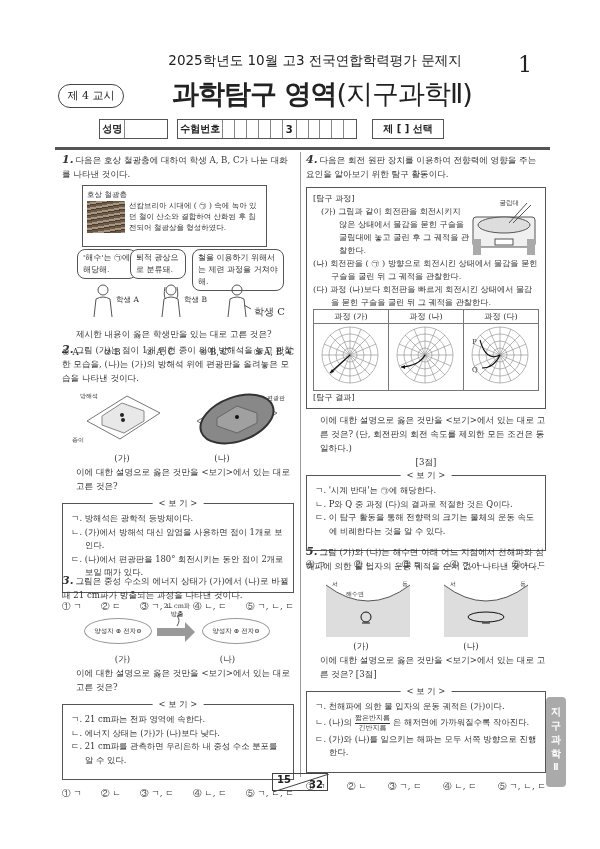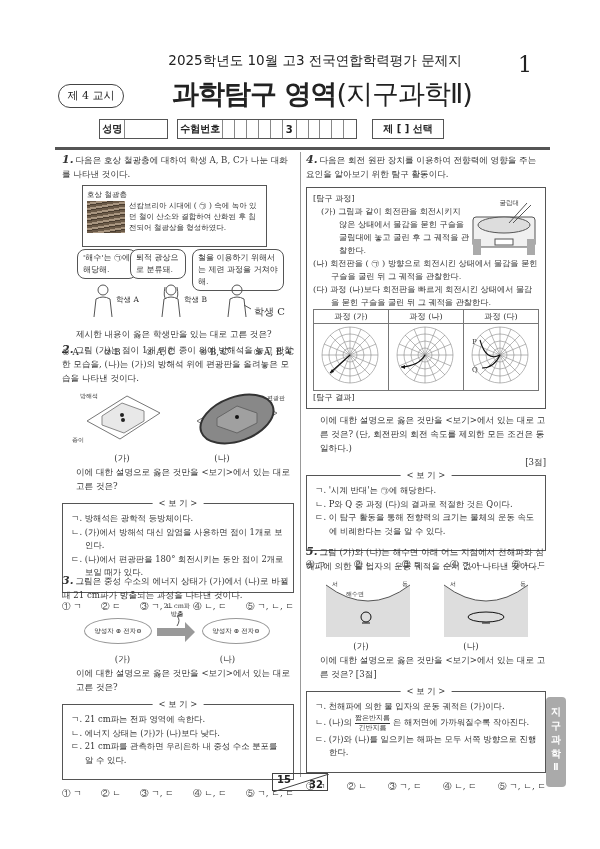--- a/index.html
+++ b/index.html
@@ -249,21 +249,21 @@
           <path d="M36 31 Q22 38 16 16" fill="none" stroke="#111" stroke-width="1.1"></path>
           <path d="M36 31 Q30 44 18 44" fill="none" stroke="#111" stroke-width="1.1"></path>
         </svg>
         <span style="position:absolute; left:8px; top:26px; font-size:7px;">P</span>
         <span style="position:absolute; left:8px; top:54px; font-size:7px;">Q</span>
       </div>
     </div>
     <div>[탐구 결과]</div>
   </div>
   <div class="indent" style="margin-top:4px;">이에 대한 설명으로 옳은 것만을 &lt;보기&gt;에서 있는 대로 고른 것은? (단, 회전판의 회전 속도를 제외한 모든 조건은 동일하다.)</div>
-  <div style="text-align:right;">[3점]</div>
+  <div style="text-align:center;">[3점]</div>
   <div class="bogi" style="margin-top:6px;">
     <span class="bogi-title">&lt; 보 기 &gt;</span>
     <div class="bogi-item">ㄱ. '시계 반대'는 ㉠에 해당한다.</div>
     <div class="bogi-item">ㄴ. P와 Q 중 과정 (다)의 결과로 적절한 것은 Q이다.</div>
     <div class="bogi-item">ㄷ. 이 탐구 활동을 통해 전향력의 크기는 물체의 운동 속도에 비례한다는 것을 알 수 있다.</div>
   </div>
   <div class="choices" style="margin-top:6px;">
     <span>① ㄱ</span>
     <span>② ㄴ</span>
     <span>③ ㄷ</span>

